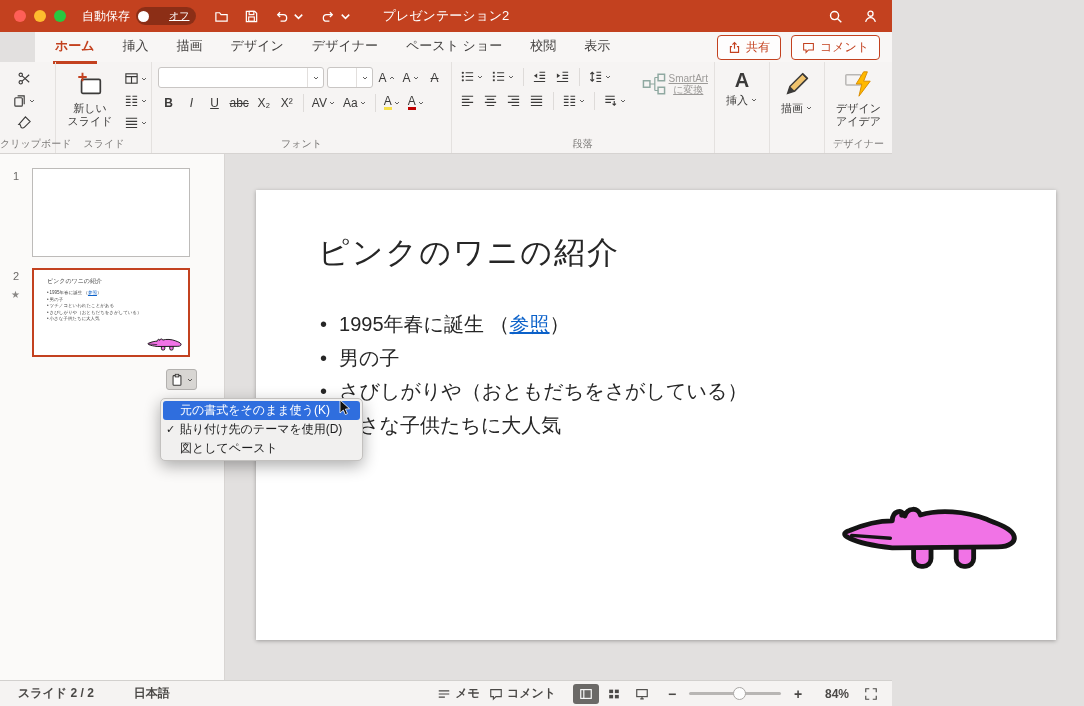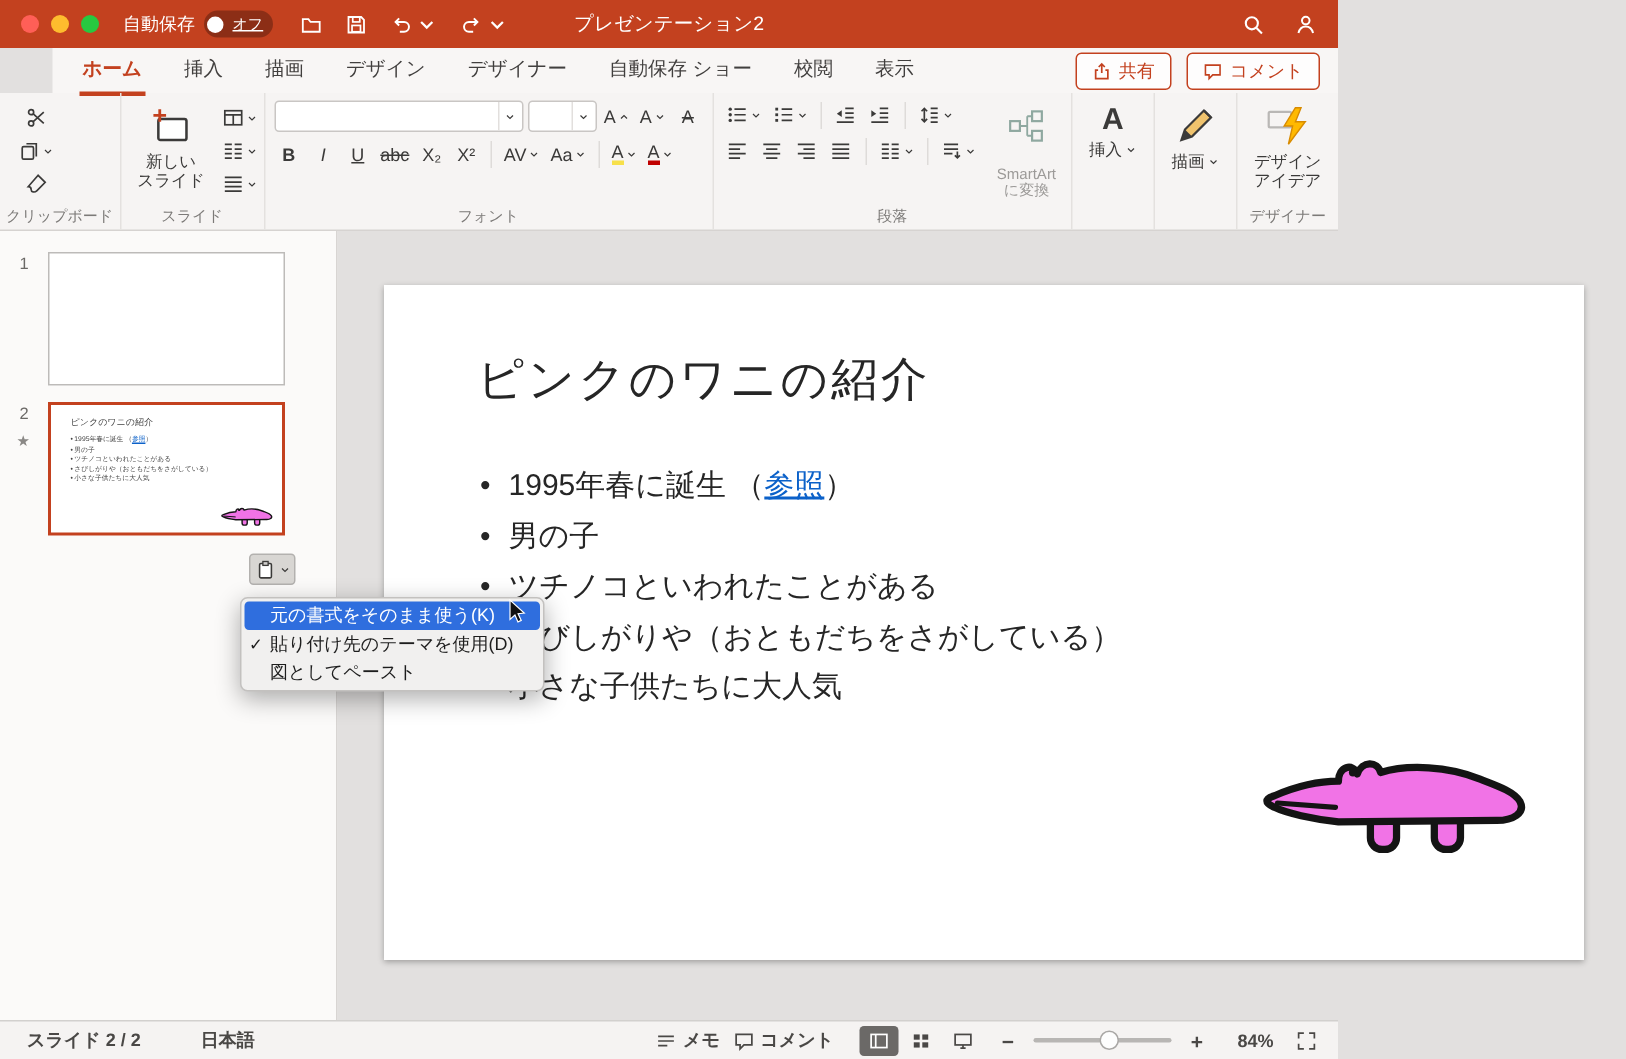--- a/index.html
+++ b/index.html
@@ -8,21 +8,21 @@
   .app { position:relative; width:892px; height:706px; }
   svg { display:block; }
   button { background:none; border:none; font:inherit; color:inherit; cursor:default; }
 
   
   .titlebar { position:relative; height:32px; background:#C3411F; display:flex; align-items:center; padding:0 14px; color:#fff; }
   .traffic { display:flex; gap:8px; margin-right:16px; }
   .tl { width:12px; height:12px; border-radius:50%; display:inline-block; }
   .tl.close { background:#FF5F57; } .tl.min { background:#FEBC2E; } .tl.max { background:#28C840; }
   .autosave { display:flex; align-items:center; gap:6px; font-size:12px; }
-  .pill { display:flex; align-items:center; gap:6px; background:rgba(0,0,0,.28); border-radius:9px; padding:2px 7px 2px 2px; font-size:10px;text-decoration:underline; }
+  .pill { display:flex; align-items:center; gap:20px; background:rgba(0,0,0,.28); border-radius:9px; padding:2px 7px 2px 2px; font-size:10px;text-decoration:underline; }
   .knob { width:11px; height:11px; border-radius:50%; background:#fff; }
   .tb-icons { display:flex; align-items:center; gap:15px; margin-left:18px; }
   .tb-ic { display:flex; align-items:center; gap:2px; color:#fff; }
   .tb-ic svg { width:15px; height:15px; }
   .tb-title { position:absolute; left:50%; transform:translateX(-50%); font-size:13px; white-space:nowrap; }
   .tb-right { margin-left:auto; display:flex; align-items:center; gap:20px; }
   .tb-right svg { width:15px; height:15px; }
   .chev8 { width:8px; height:8px; flex:none; }
   .rot180 { transform:rotate(180deg); }
 
@@ -47,21 +47,21 @@
   .sbtn svg.s15 { width:15px; height:15px; }
   .rows { display:flex; flex-direction:column; gap:5px; }
   .frow { display:flex; align-items:center; gap:3px; }
   .combo { background:#fff; border:1px solid #C9C6C4; border-radius:3px; height:21px; display:flex; align-items:stretch; }
   .combo .cval { flex:1; padding:0 6px; font-size:12px; display:flex; align-items:center; }
   .combo .cbtn { width:16px; border-left:1px solid #E2DFDD; display:flex; align-items:center; justify-content:center; }
   .vsep { width:1px; height:18px; background:#DEDBD9; margin:0 3px; align-self:center; }
   .b { font-weight:bold; } .i { font-style:italic; } .u { text-decoration:underline; } .st { text-decoration:line-through; }
   .fcolA { border-bottom:3px solid #C00000; line-height:12px; }
   .hlA { border-bottom:3px solid #F7E04A; line-height:12px; }
-  .smartart { display:flex; flex-direction:column; align-items:center; gap:14px; font-size:10px; color:#9C9A98; margin-left:12px; line-height:11px; padding-top:4px; }
+  .smartart { display:flex; flex-direction:row; align-items:center; gap:2px; font-size:10px; color:#9C9A98; margin-left:12px; line-height:11px; padding-top:4px;text-decoration:underline; }
   .smartart svg { width:26px; height:26px; }
   .insA { font-size:20px; line-height:22px; font-weight:bold; }
 
   
   .workspace { position:absolute; top:154px; left:0; right:0; bottom:26px; display:flex; }
   .thumbs { width:225px; background:#FBFAF9; border-right:1px solid #D8D5D3; position:relative; flex:none; }
   .tnum { position:absolute; font-size:11px; color:#6B6967; }
   .tstar { position:absolute; left:11px; top:135px; font-size:10px; color:#8A8886; }
   .thumb { position:absolute; left:32px; width:158px; height:89px; background:#fff; }
   .t1 { top:14px; border:1px solid #BDBBB9; }
@@ -323,21 +323,21 @@
         </span>
     </div>
   </div>
 
   <div class="tabrow">
     <span class="tab active">ホーム</span>
     <span class="tab">挿入</span>
     <span class="tab">描画</span>
     <span class="tab">デザイン</span>
     <span class="tab">デザイナー</span>
-    <span class="tab">自動保存 ショー</span>
+    <span class="tab">ペースト ショー</span>
     <span class="tab">校閲</span>
     <span class="tab">表示</span>
     <div class="tab-actions">
       <button class="obtn">
           <svg>
             <use href="#i-share"></use>
           </svg>
           <span>共有</span>
         </button>
       <button class="obtn">
@@ -654,21 +654,20 @@
           </svg>
       </button>
     </div>
 
     <div class="canvas">
       <div class="slide">
         <div class="slide-title">ピンクのワニの紹介</div>
         <div class="slide-bullets">
           <div><span class="bm">•</span><span>1995年春に誕生 （</span><a class="blink">参照</a><span>）</span></div>
           <div><span class="bm">•</span><span>男の子</span></div>
-          <div><span class="bm">•</span><span>ツチノコといわれたことがある</span></div>
           <div><span class="bm">•</span><span>さびしがりや（おともだちをさがしている）</span></div>
           <div><span class="bm">•</span><span>小さな子供たちに大人気</span></div>
         </div>
         <svg class="croc-slide">
             <use href="#croc"></use>
           </svg>
       </div>
     </div>
 
     <div class="ctx">

